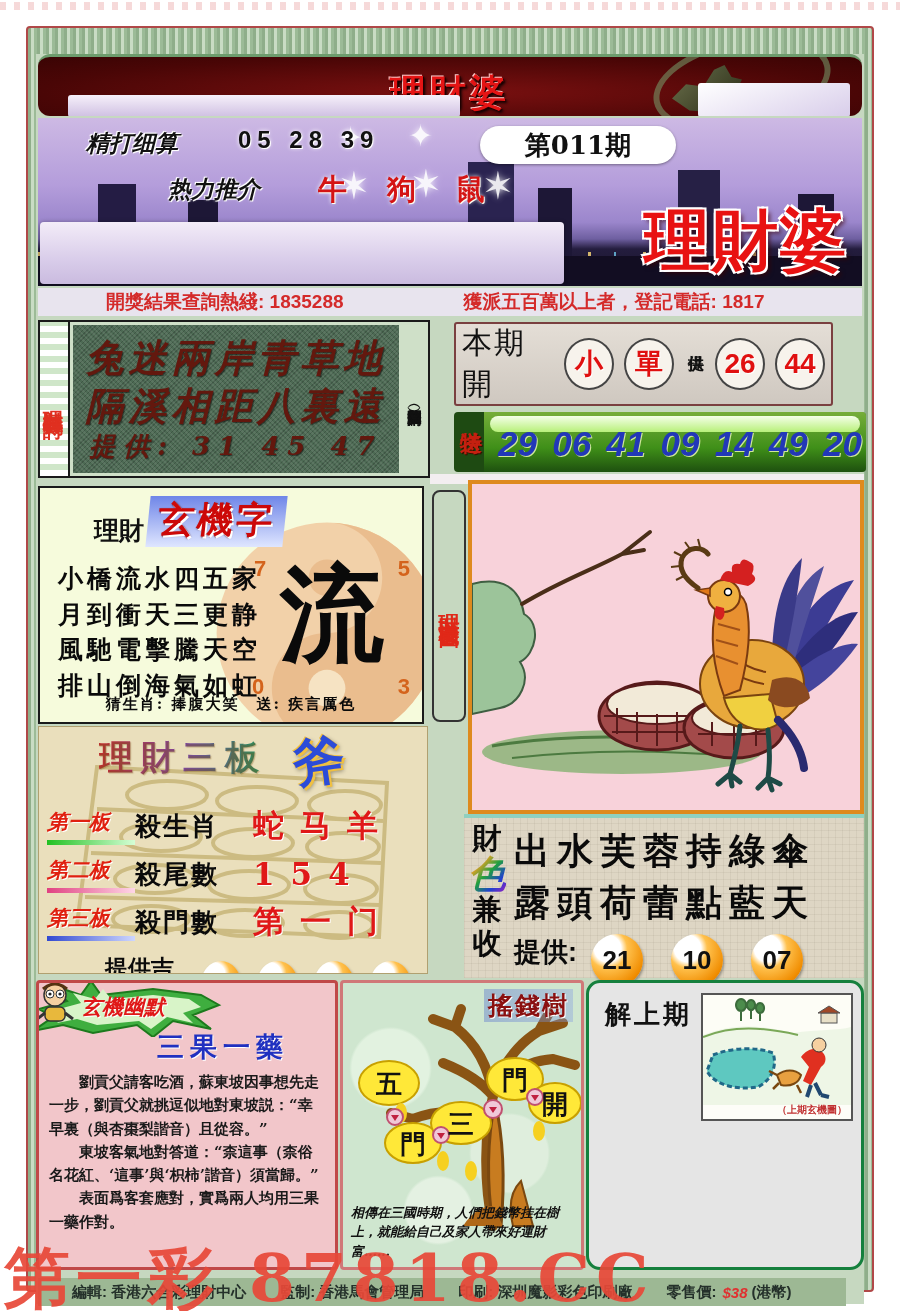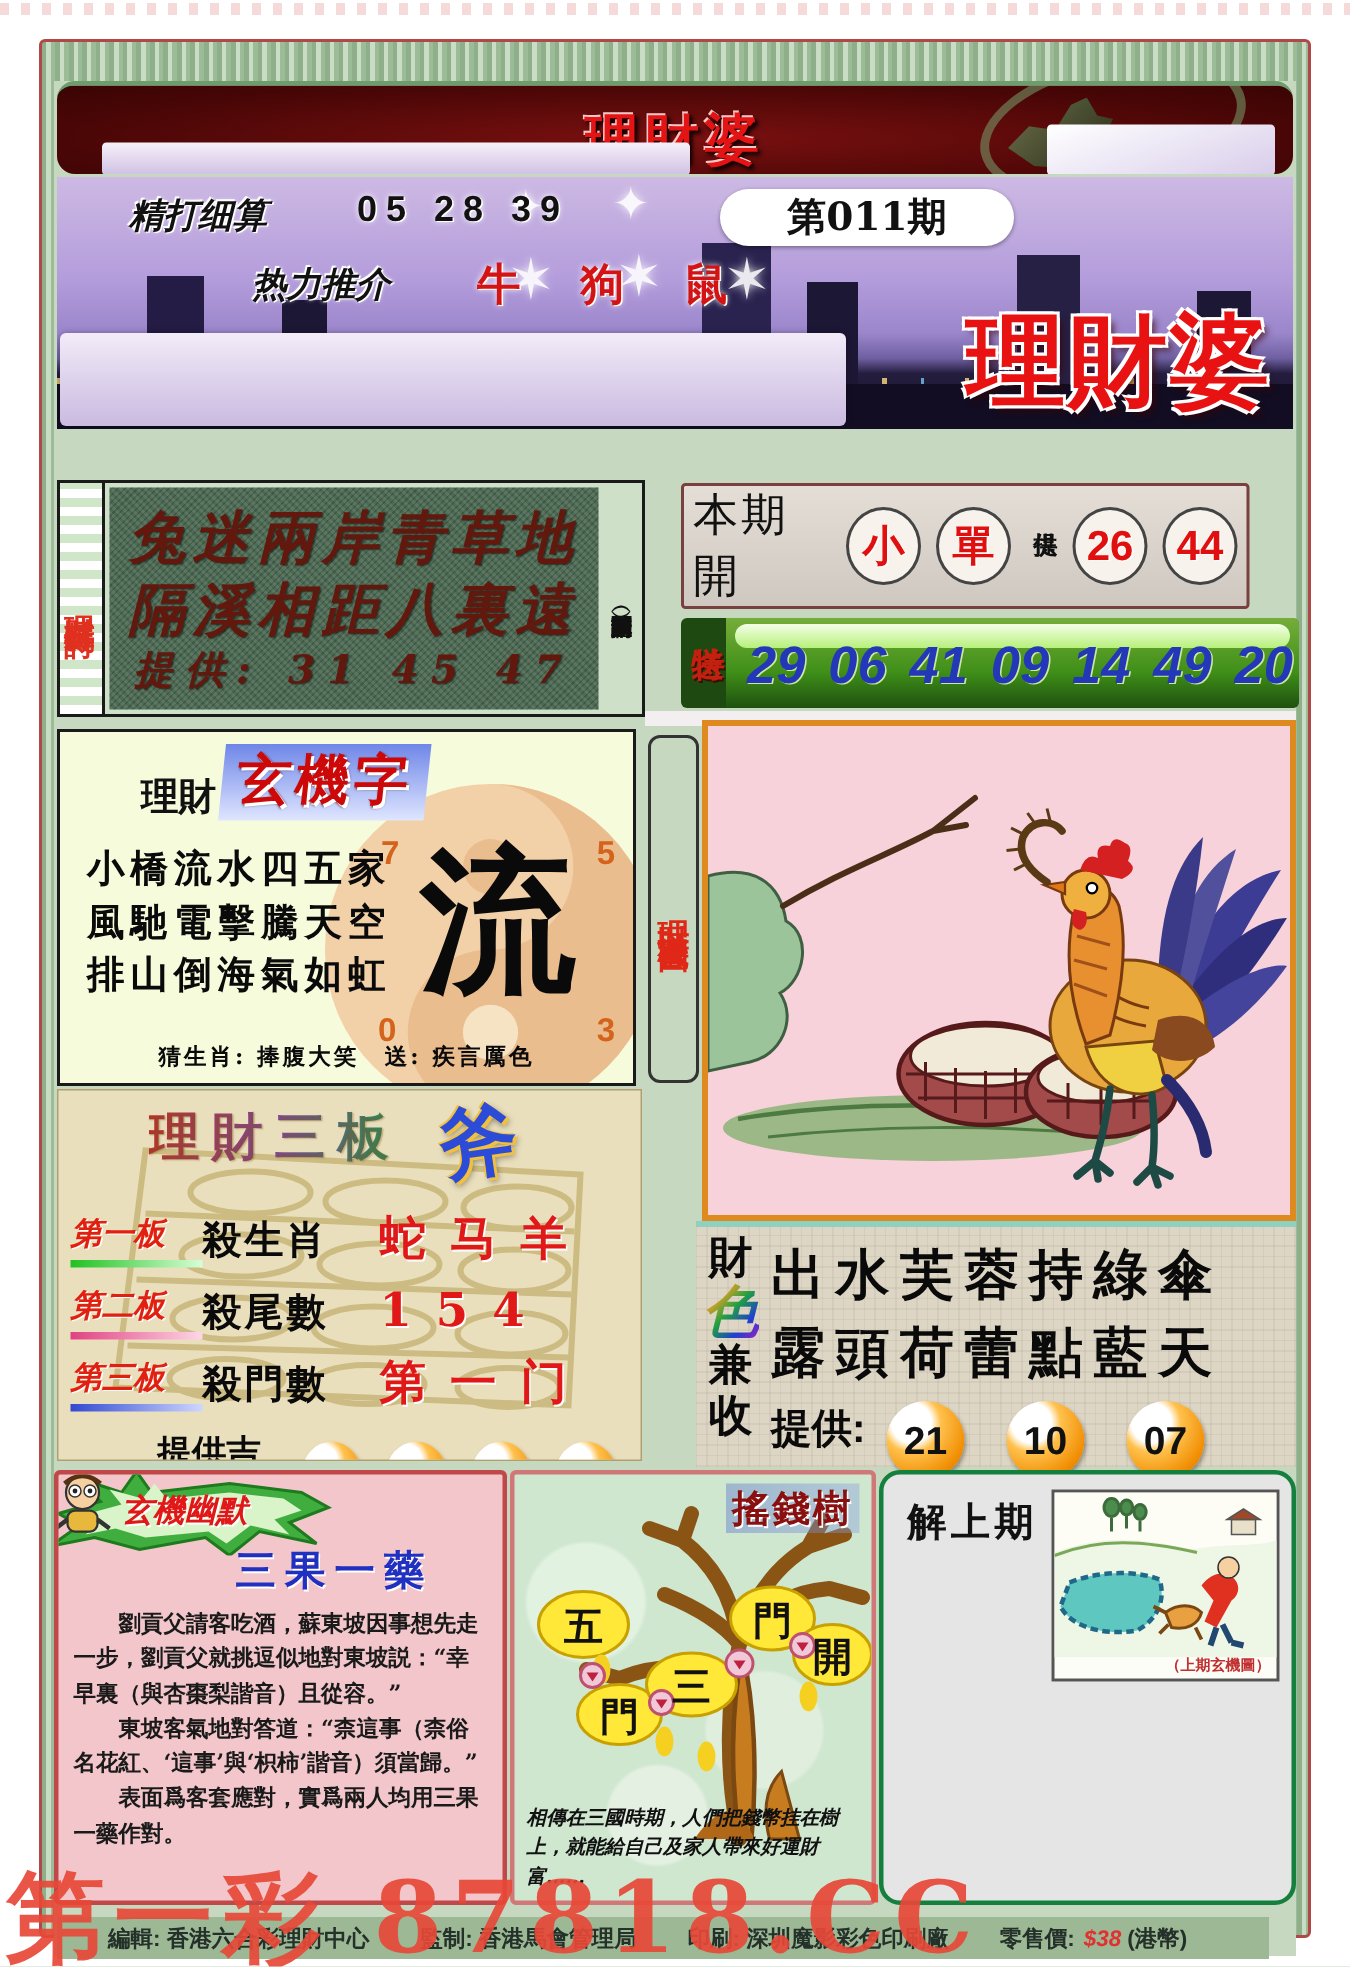--- a/index.html
+++ b/index.html
@@ -271,20 +271,24 @@
     <span class="spark sp6">✶</span>
     <div class="mast-budget">精打细算</div>
     <div class="mast-budget-nums">05 28 39</div>
     <div class="mast-hot">热力推介</div>
     <div class="mast-animals">牛 狗 鼠</div>
     <div class="issue-pill">第011期</div>
     <div class="mast-title">理財婆</div>
     <div class="mast-blank"></div>
   </div>
 
+  <div class="hotline">
+    <span class="hl-left">開獎結果查詢熱綫: 1835288</span>
+    <span class="hl-right">獲派五百萬以上者，登記電話: 1817</span>
+  </div>
 
   <div class="poem-box">
     <div class="poem-side">
       <span>理財特碼詩</span>
     </div>
     <div class="granite">
       <div class="gl gl1">兔迷兩岸青草地</div>
       <div class="gl gl2">隔溪相距八裏遠</div>
       <div class="gl gl3">提供: 31 45 47</div>
     </div>
@@ -333,20 +337,21 @@
       <path d="M50 2 a48 48 0 0 1 0 96 a24 24 0 0 1 0 -48 a24 24 0 0 0 0 -48 Z" fill="#e28c50"></path>
       <circle cx="50" cy="26" r="8" fill="#e28c50"></circle>
       <circle cx="50" cy="74" r="8" fill="#f6d0b0"></circle>
     </svg>
     <div class="word-head">
       <span class="pre">理財</span>
       <span class="main">玄機字</span>
     </div>
     <div class="word-poem">
       <div>小橋流水四五家</div>
+      <div>月到衝天三更静</div>
       <div>風馳電擊騰天空</div>
       <div>排山倒海氣如虹</div>
     </div>
     <div class="bigchar-wrap">
       <span class="corner c-tl">7</span>
       <span class="corner c-tr">5</span>
       <span class="corner c-bl">0</span>
       <span class="corner c-br">3</span>
       <span class="bigchar">流</span>
     </div>

